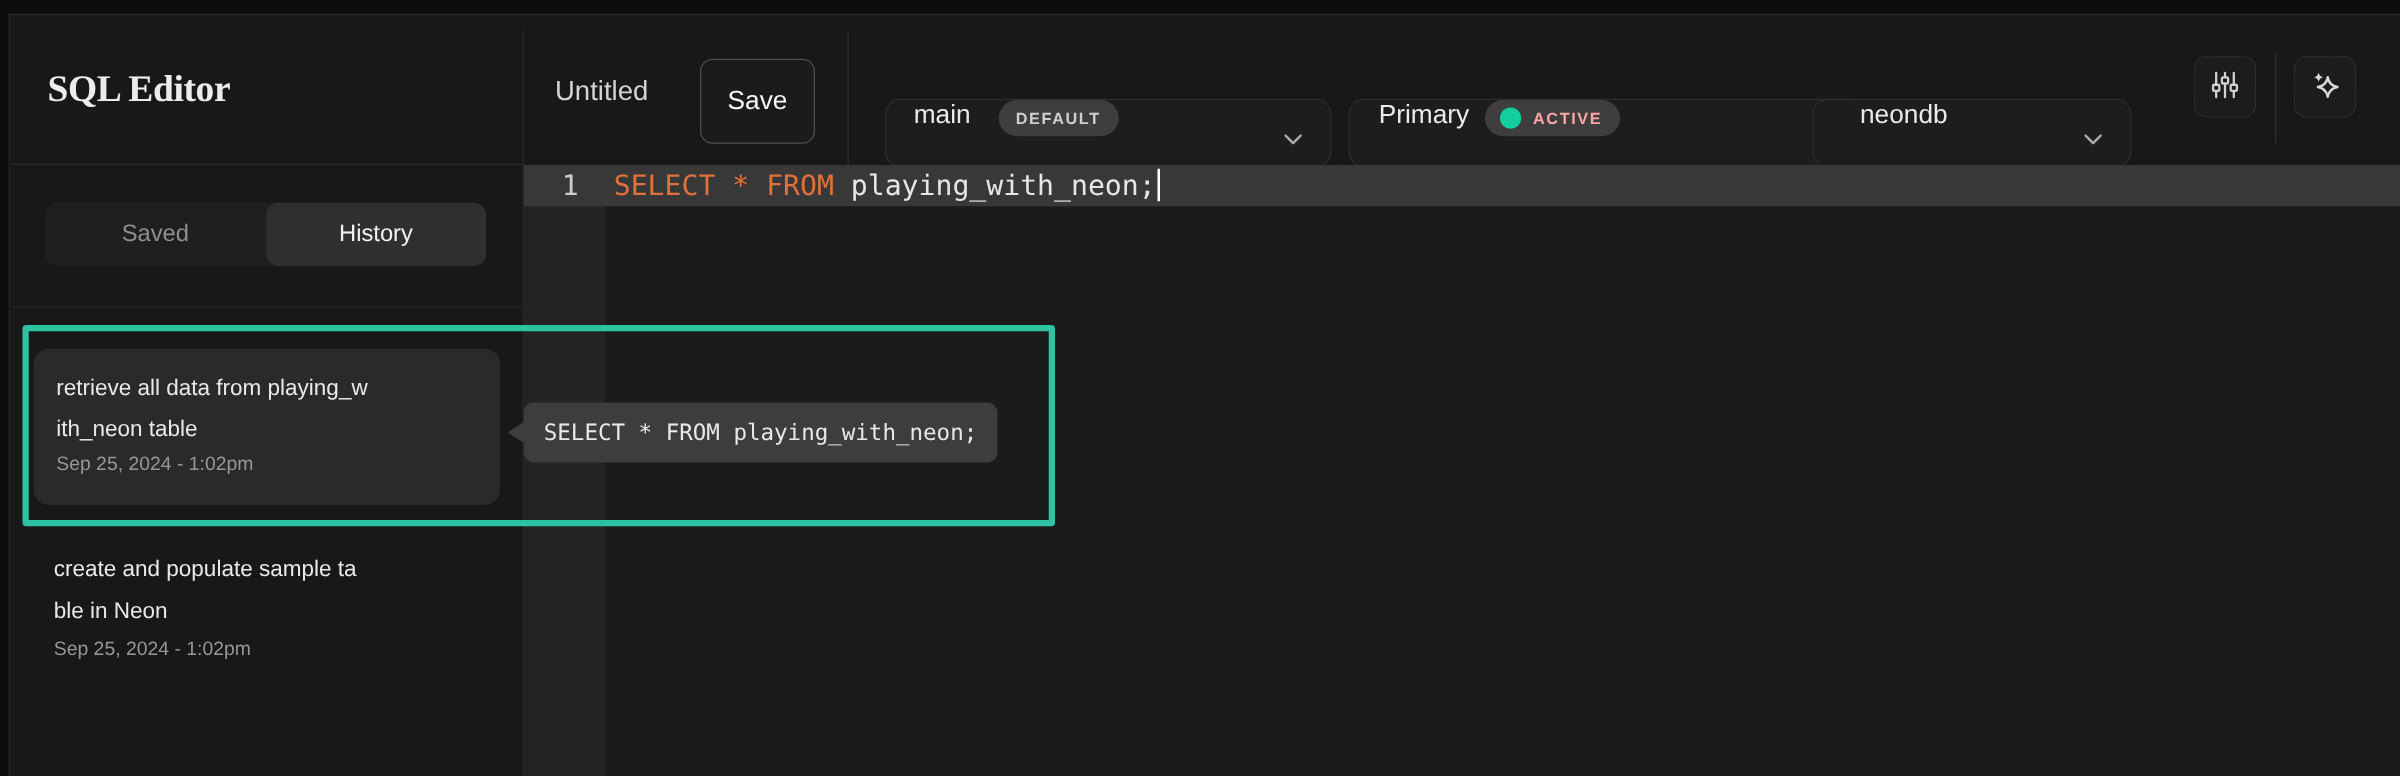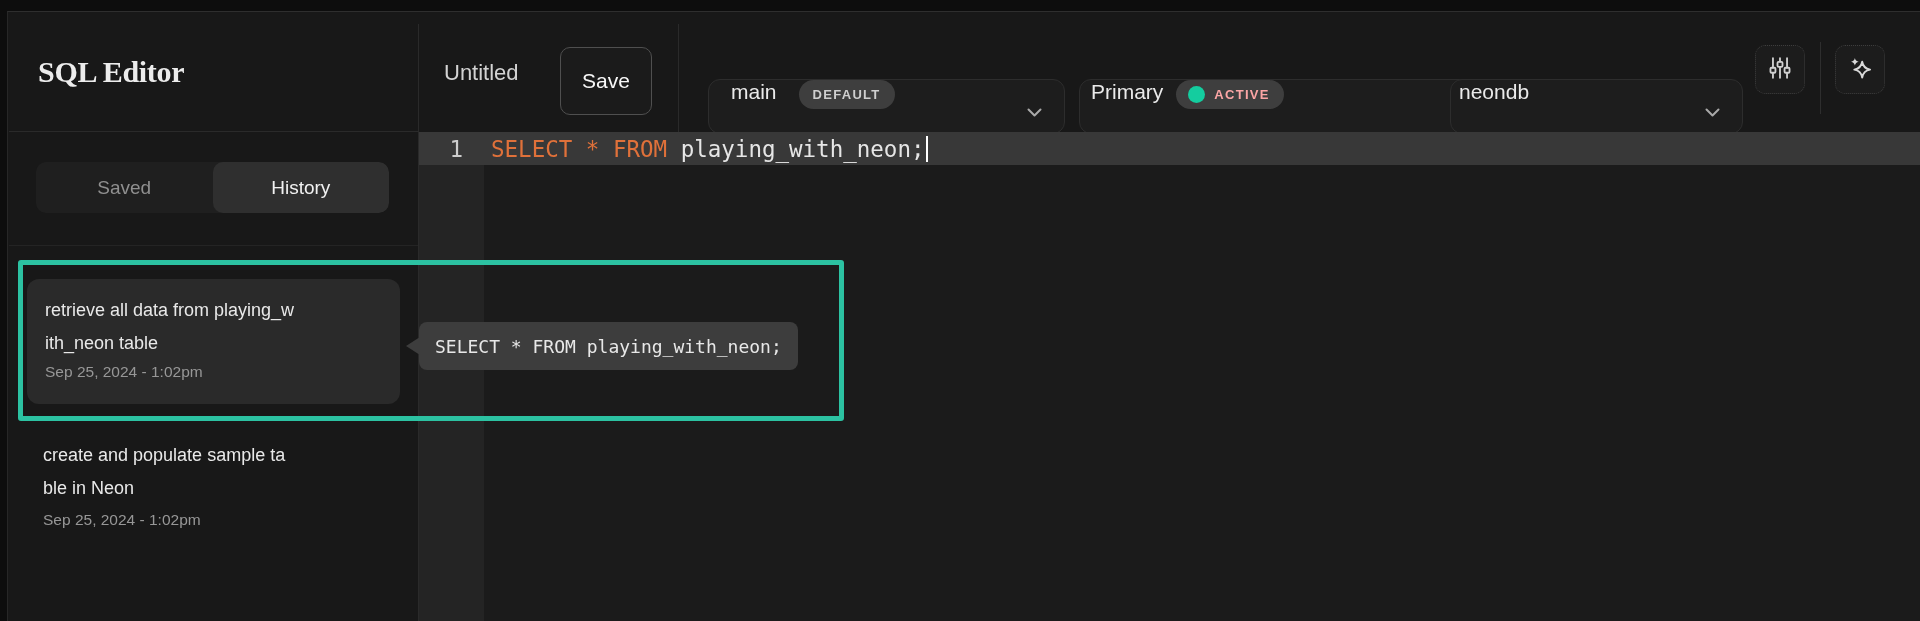--- a/index.html
+++ b/index.html
@@ -72,22 +72,22 @@
     background:#1b1b1b;border:1px solid #4f4f4f;border-radius:10px;
     color:#f7f7f7;font-size:21px;display:flex;align-items:center;justify-content:center;
     cursor:pointer;font-family:inherit;
   }
   .dropdown{
     position:absolute;top:46px;height:55px;background:#1d1d1d;
     border:1px solid #2d2d2d;border-radius:12px;
     display:flex;align-items:flex-start;cursor:pointer;margin-top:32px;
   }
   .dd-branch{left:707px;width:357px;padding-left:22px;}
-  .dd-compute{left:1078px;width:413px;padding-left:11px;}
-  .dd-database{left:1449px;width:293px;padding-left:8px;}
+  .dd-compute{left:1078px;width:413px;padding-left:23px;}
+  .dd-database{left:1449px;width:255px;padding-left:37px;}
   .dd-label{font-size:21px;color:#eaeaea;}
   .badge{
     display:flex;align-items:center;height:29px;background:#3e3e3e;border-radius:15px;
     padding:0 14px;font-size:13px;font-weight:700;letter-spacing:1.3px;color:#cfcfcf;
   }
   .dd-branch .badge{margin-left:22px;}
   .dd-compute .badge{margin-left:13px;color:#fca5a5;}
   .status-dot{width:17px;height:17px;border-radius:50%;background:#14cd9f;margin-right:9px;margin-left:-2px;}
   .chevron{position:absolute;right:22px;top:50%;margin-top:-4px;}
   .icon-btn{

